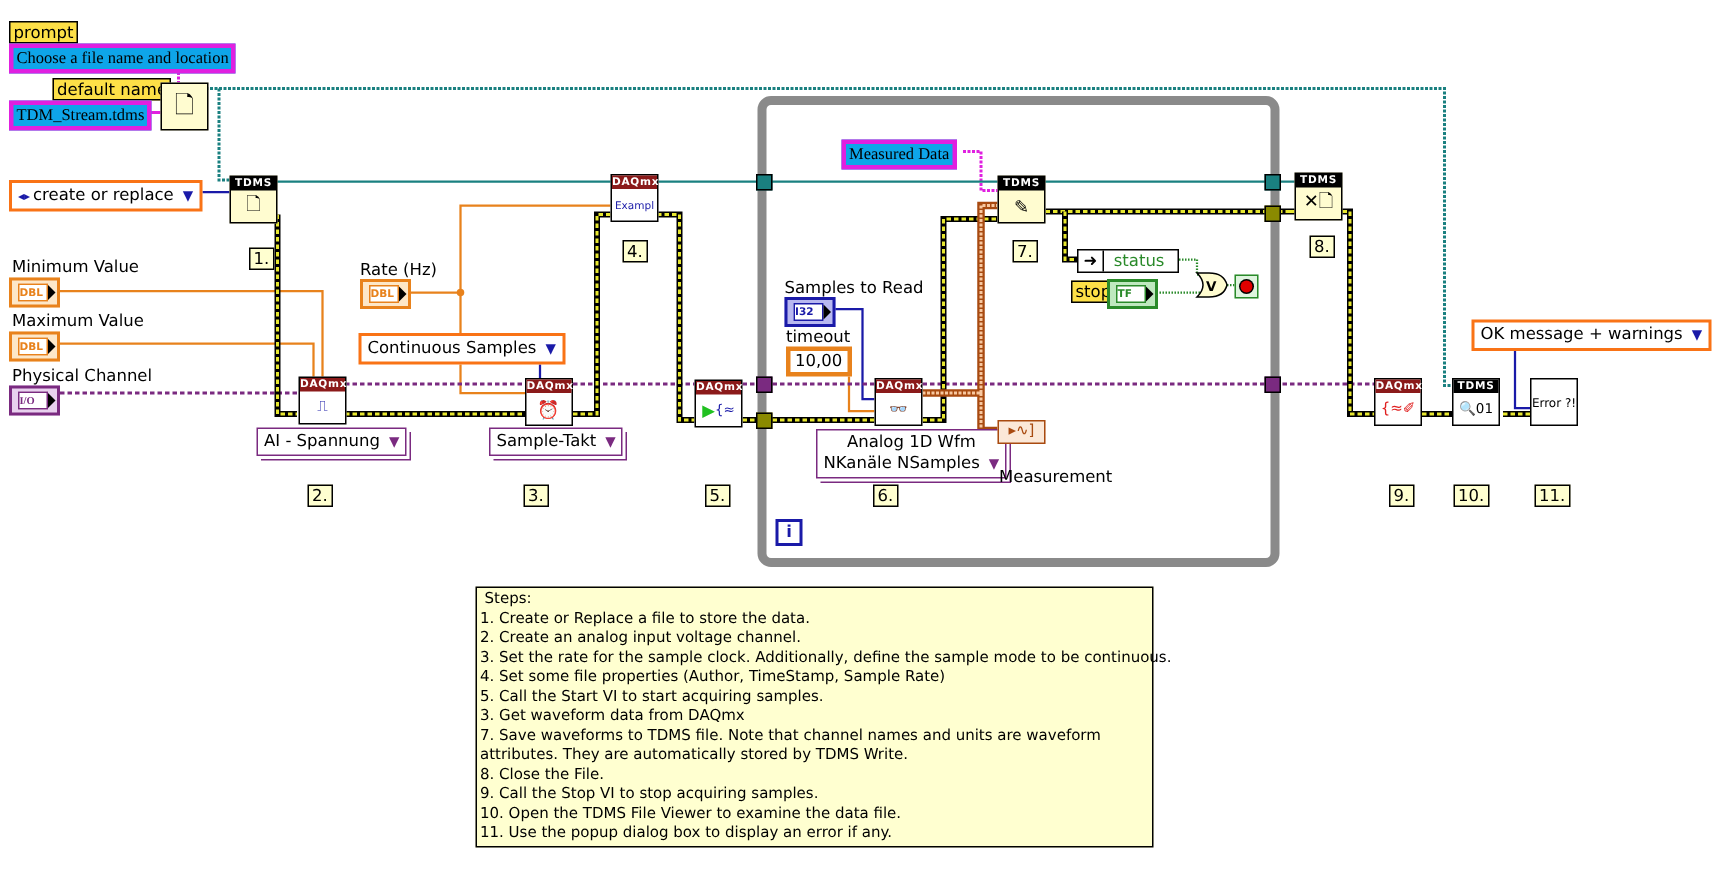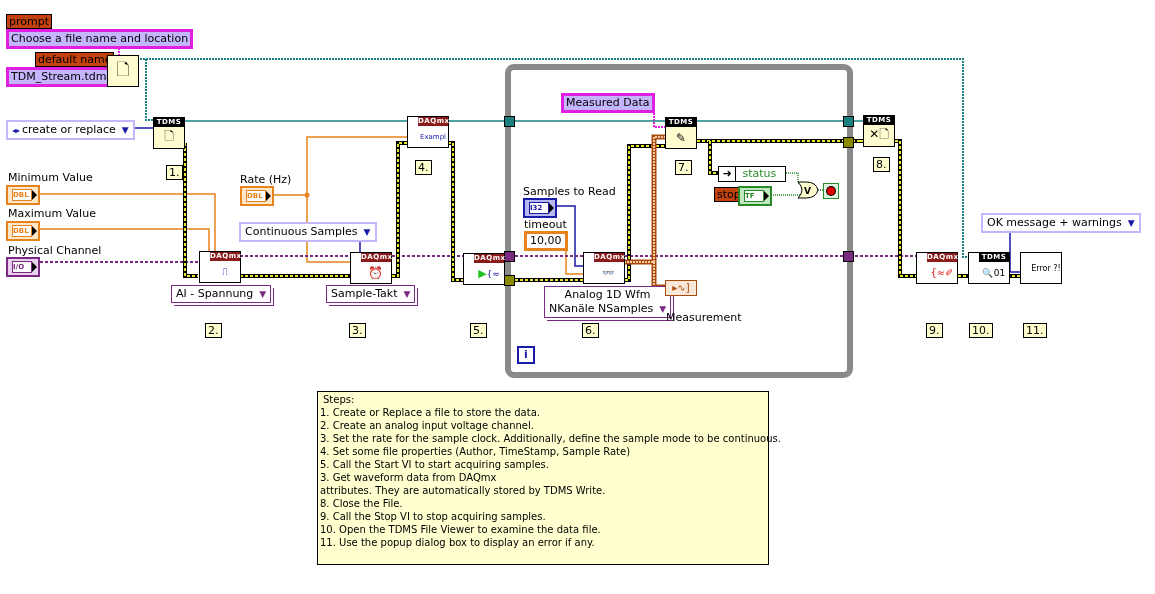--- a/index.html
+++ b/index.html
@@ -1,41 +1,41 @@
 <!DOCTYPE html>
 <html><head>
 <meta charset="utf-8">
 <style>
   html,body{margin:0;padding:0;background:#fff;}
   body{width:1155px;height:594px;position:relative;overflow:hidden;font-family:"DejaVu Sans",sans-serif;font-size:11px;color:#000;}
   svg.wires{position:absolute;left:0;top:0;}
   .lbl{position:absolute;font-size:11px;white-space:nowrap;line-height:13px;}
-  .boxlbl{position:absolute;border:1px solid #000;background:#c2410c;padding:0 2px;font-size:11px;line-height:13px;white-space:nowrap;}
-  .strconst{position:absolute;border:3px solid #e020e0;background:#c4b5fd;padding:0 2px;font-size:11px;line-height:14px;white-space:nowrap;}
-  .ring{position:absolute;border:2px solid #c4b5fd;background:#fff;padding:0 4px;font-size:11px;line-height:15px;white-space:nowrap;}
+  .boxlbl{position:absolute;border:1px solid #000;background:#fde047;padding:0 2px;font-size:11px;line-height:13px;white-space:nowrap;}
+  .strconst{position:absolute;border:3px solid #e020e0;background:#0ea5e9;padding:0 2px;font-size:11px;line-height:14px;white-space:nowrap;font-family:Liberation Serif, serif;}
+  .ring{position:absolute;border:2px solid #f97316;background:#fff;padding:0 4px;font-size:11px;line-height:15px;white-space:nowrap;}
   .ring .arr{color:#1a1aa8;font-size:9px;margin-left:6px;}
   .ring .lr{color:#1a1aa8;font-size:8px;margin-right:2px;}
   .pring{position:absolute;border:1px solid #7a2a80;box-shadow:2px 2px 0 #fff,3px 3px 0 #7a2a80;background:#fff;padding:1px 4px;font-size:11px;line-height:14px;white-space:nowrap;}
   .pring .arr{color:#7a2a80;font-size:9px;margin-left:6px;}
   .ctrl{position:absolute;width:30px;height:16px;border:2px solid #e8821c;background:#fde7c8;}
   .ctrl .in{position:absolute;left:4px;top:2px;width:18px;height:10px;border:1px solid #e8821c;background:#fff;color:#e8821c;font-size:7px;font-weight:bold;line-height:10px;text-align:left;}
   .ctrl .tri{position:absolute;right:1px;top:3px;width:0;height:0;border-left:5px solid #000;border-top:5px solid transparent;border-bottom:5px solid transparent;}
-  .ctrl.io{border-color:#7a2a80;background:#e8d0ee;}
+  .ctrl.io{border-color:#7a2a80;background:#e8d0ee;font-family:Liberation Serif, serif;}
   .ctrl.io .in{border-color:#7a2a80;color:#7a2a80;}
   .ctrl.i32{border-color:#1a1aa8;background:#b8b8f0;}
   .ctrl.i32 .in{border-color:#1a1aa8;color:#1a1aa8;}
   .ctrl.tf{border-color:#2a8a2a;background:#bfe8bf;width:30px;}
   .ctrl.tf .in{border-color:#2a8a2a;color:#2a8a2a;}
   .numconst{position:absolute;border:3px solid #e8821c;background:#fff;padding:0 3px;font-size:11px;line-height:14px;}
   .vi{position:absolute;width:30px;height:30px;border:1px solid #000;background:#fffcd0;}
   .vi .hdr{height:9px;line-height:9px;font-size:7px;font-weight:bold;color:#fff;text-align:center;letter-spacing:0.5px;}
   .vi .hdr.tdms{background:#000;}
   .vi .hdr.daq{background:#8b1a1a;}
   .vi .body{height:21px;display:flex;align-items:center;justify-content:center;font-size:12px;}
-  .vi.white{background:#fff;padding-left:10px;}
+  .vi.white{background:#fff;}
   .step{position:absolute;border:1px solid #000;background:#ffffd0;padding:0 2px;font-size:11px;line-height:13px;}
   .note{position:absolute;left:317px;top:391px;width:452px;height:174px;border:1px solid #000;background:#ffffd0;font-size:10px;line-height:13px;padding:1px 2px;box-sizing:border-box;}
   .note div{white-space:nowrap;}
   .term{position:absolute;width:9px;height:9px;border:1px solid #000;}
   .iter{position:absolute;left:517px;top:346px;width:14px;height:14px;border:2px solid #1a1aa8;background:#fff;color:#1a1aa8;font-weight:bold;font-size:11px;line-height:14px;text-align:center;}
   .stopbtn{position:absolute;left:823px;top:183px;width:14px;height:14px;border:1px solid #2a8a2a;background:#dff5df;}
   .stopbtn .dot{position:absolute;left:3px;top:3px;width:8px;height:8px;border-radius:50%;background:#e00000;box-shadow:0 0 0 1px #000;}
   .indicator{position:absolute;border:1px solid #000;background:#fff;font-size:11px;line-height:14px;}
 </style>
 </head>
@@ -224,18 +224,19 @@
 <div class="step" style="left:1023px;top:323px;">11.</div>
 
 <div class="note">
   <div style="padding-left:3px;">Steps:</div>
   <div>1.  Create or Replace a file to store the data.</div>
   <div>2.  Create an analog input voltage channel.</div>
   <div>3.  Set the rate for the sample clock. Additionally, define the sample mode to be continuous.</div>
   <div>4.  Set some file properties (Author, TimeStamp, Sample Rate)</div>
   <div>5.  Call the Start VI to start acquiring samples.</div>
   <div>3.  Get waveform data from DAQmx</div>
+  <div>7.  Save waveforms to TDMS file. Note that channel names and units are waveform</div>
   <div>attributes. They are automatically stored by TDMS Write.</div>
   <div>8.  Close the File.</div>
   <div>9.  Call the Stop VI to stop acquiring samples.</div>
   <div>10. Open the TDMS File Viewer to examine the data file.</div>
   <div>11. Use the popup dialog box to display an error if any.</div>
 </div>
 
 </body></html>

